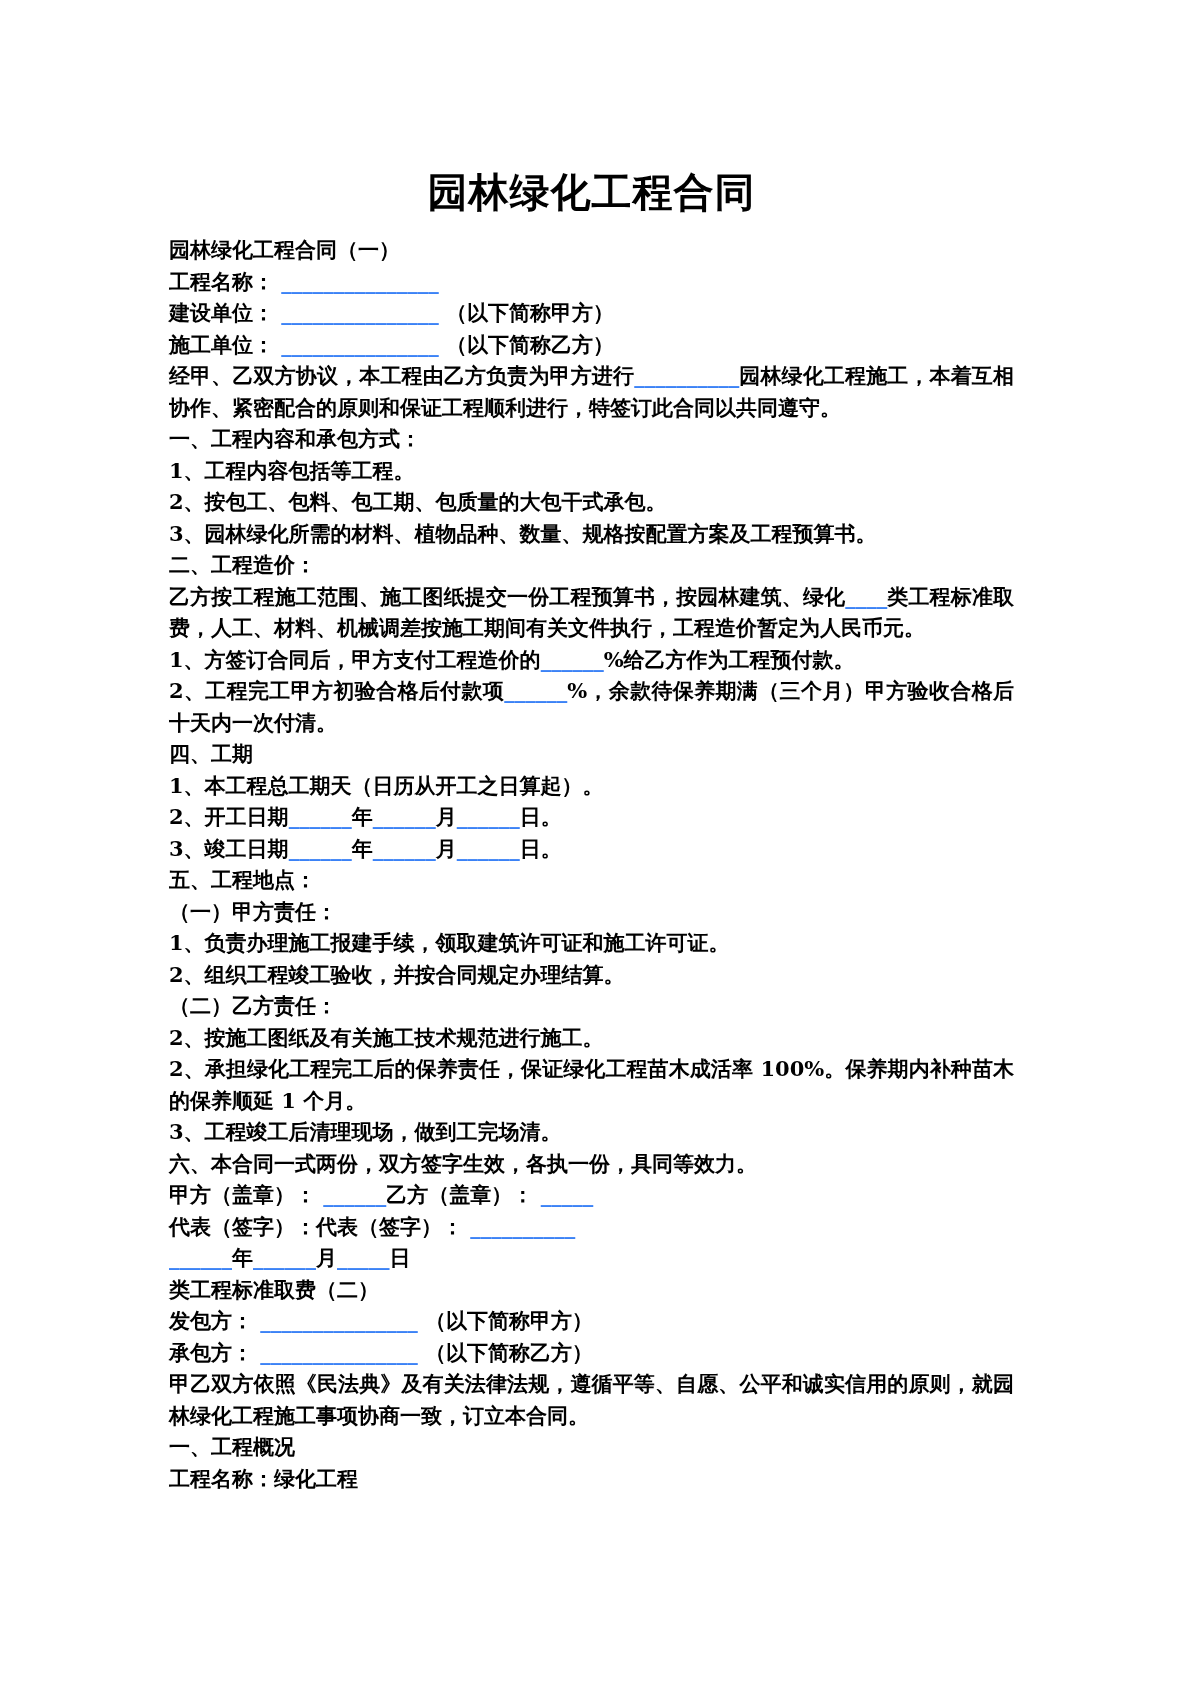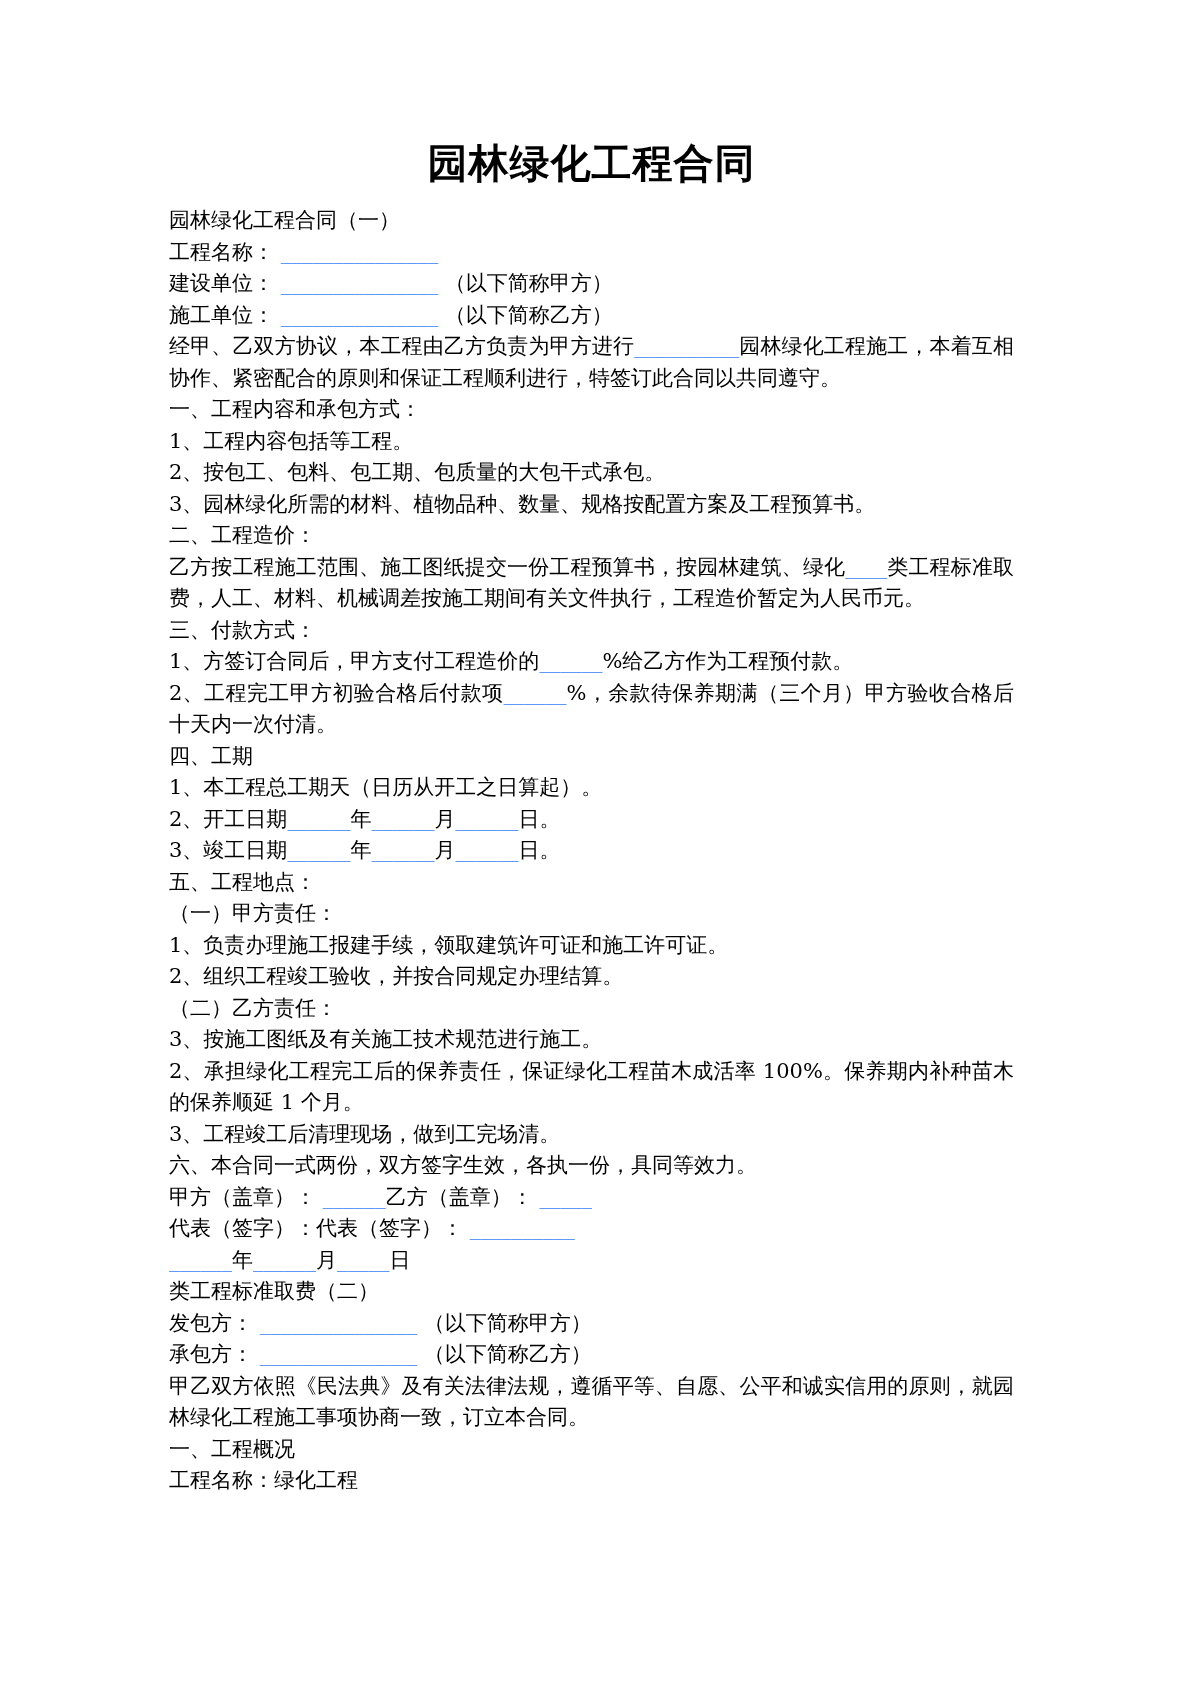--- a/index.html
+++ b/index.html
@@ -12,37 +12,37 @@
     width: 1190px;
     height: 1683px;
     background: #ffffff;
     color: #000000;
     font-family: "DejaVu Serif", "Liberation Serif", serif;
     overflow: hidden;
   }
   .content {
     position: absolute;
     left: 169px;
-    top: 134px;
+    top: 163px;
     width: 845px;
   }
   .doc-title {
     margin: 0 0 14px 0;
     font-size: 40px;
     line-height: 57px;
     font-weight: 700;
     text-align: center;
     letter-spacing: 1px;
     white-space: nowrap;
   }
   .para {
     margin: 0;
     font-size: 21px;
     line-height: 31.5px;
-    font-weight: 400;
+    font-weight: 700;
     text-align: justify;
     word-break: break-all;
     overflow-wrap: break-word;
   }
   .blank {
     color: #3b82f6;
     letter-spacing: 0;
   }
 </style>
 </head>
@@ -56,33 +56,32 @@
         <p class="para">工程名称： <span class="blank">_______________</span></p>
         <p class="para">建设单位： <span class="blank">_______________</span> （以下简称甲方）</p>
         <p class="para">施工单位： <span class="blank">_______________</span> （以下简称乙方）</p>
         <p class="para">经甲、乙双方协议，本工程由乙方负责为甲方进行<span class="blank">__________</span>园林绿化工程施工，本着互相协作、紧密配合的原则和保证工程顺利进行，特签订此合同以共同遵守。</p>
         <p class="para">一、工程内容和承包方式：</p>
         <p class="para">1、工程内容包括等工程。</p>
         <p class="para">2、按包工、包料、包工期、包质量的大包干式承包。</p>
         <p class="para">3、园林绿化所需的材料、植物品种、数量、规格按配置方案及工程预算书。</p>
         <p class="para">二、工程造价：</p>
         <p class="para">乙方按工程施工范围、施工图纸提交一份工程预算书，按园林建筑、绿化<span class="blank">____</span>类工程标准取费，人工、材料、机械调差按施工期间有关文件执行，工程造价暂定为人民币元。</p>
-        <p class="para">三、付款方式：</p>
         <p class="para">1、方签订合同后，甲方支付工程造价的<span class="blank">______</span>%给乙方作为工程预付款。</p>
         <p class="para">2、工程完工甲方初验合格后付款项<span class="blank">______</span>%，余款待保养期满（三个月）甲方验收合格后十天内一次付清。</p>
         <p class="para">四、工期</p>
         <p class="para">1、本工程总工期天（日历从开工之日算起）。</p>
         <p class="para">2、开工日期<span class="blank">______</span>年<span class="blank">______</span>月<span class="blank">______</span>日。</p>
         <p class="para">3、竣工日期<span class="blank">______</span>年<span class="blank">______</span>月<span class="blank">______</span>日。</p>
         <p class="para">五、工程地点：</p>
         <p class="para">（一）甲方责任：</p>
         <p class="para">1、负责办理施工报建手续，领取建筑许可证和施工许可证。</p>
         <p class="para">2、组织工程竣工验收，并按合同规定办理结算。</p>
         <p class="para">（二）乙方责任：</p>
-        <p class="para">3、按施工图纸及有关施工技术规范进行施工。</p>
+        <p class="para">2、按施工图纸及有关施工技术规范进行施工。</p>
         <p class="para">2、承担绿化工程完工后的保养责任，保证绿化工程苗木成活率 100%。保养期内补种苗木的保养顺延 1 个月。</p>
         <p class="para">3、工程竣工后清理现场，做到工完场清。</p>
         <p class="para">六、本合同一式两份，双方签字生效，各执一份，具同等效力。</p>
         <p class="para">甲方（盖章）： <span class="blank">______</span>乙方（盖章）： <span class="blank">_____</span></p>
         <p class="para">代表（签字）：代表（签字）： <span class="blank">__________</span></p>
         <p class="para"><span class="blank">______</span>年<span class="blank">______</span>月<span class="blank">_____</span>日</p>
         <p class="para">类工程标准取费（二）</p>
         <p class="para">发包方： <span class="blank">_______________</span> （以下简称甲方）</p>
         <p class="para">承包方： <span class="blank">_______________</span> （以下简称乙方）</p>
         <p class="para">甲乙双方依照《民法典》及有关法律法规，遵循平等、自愿、公平和诚实信用的原则，就园林绿化工程施工事项协商一致，订立本合同。</p>

